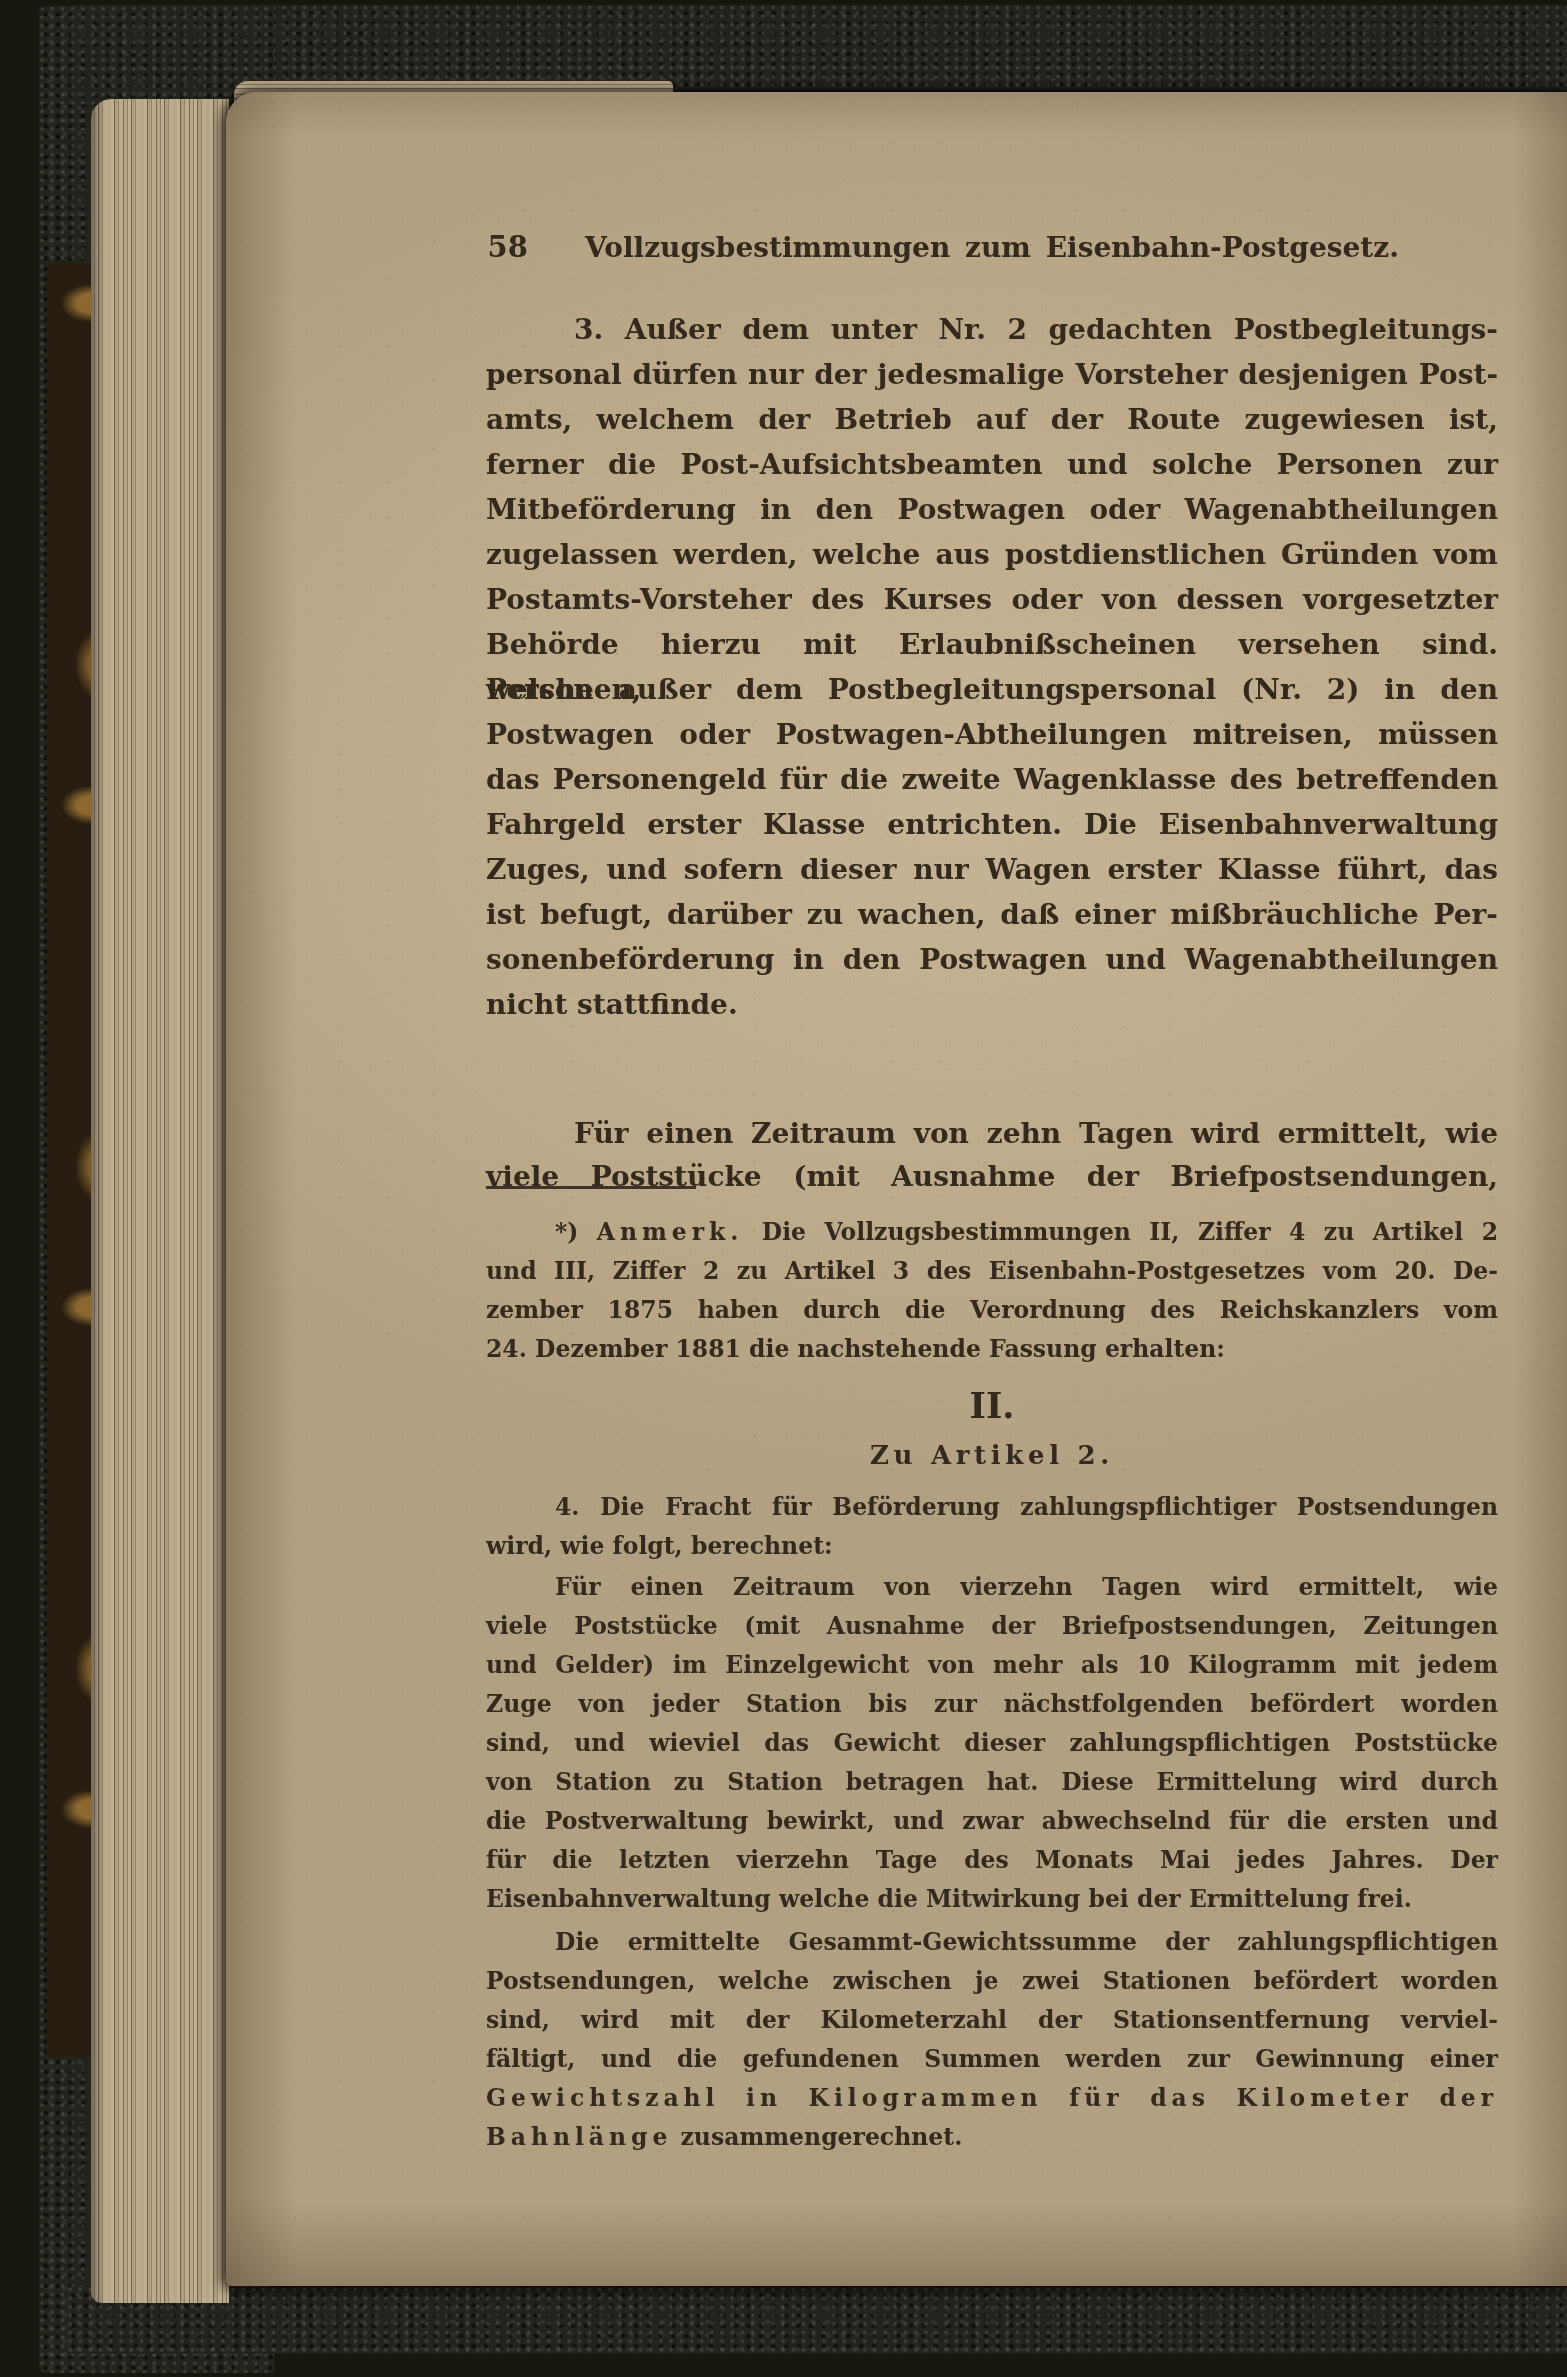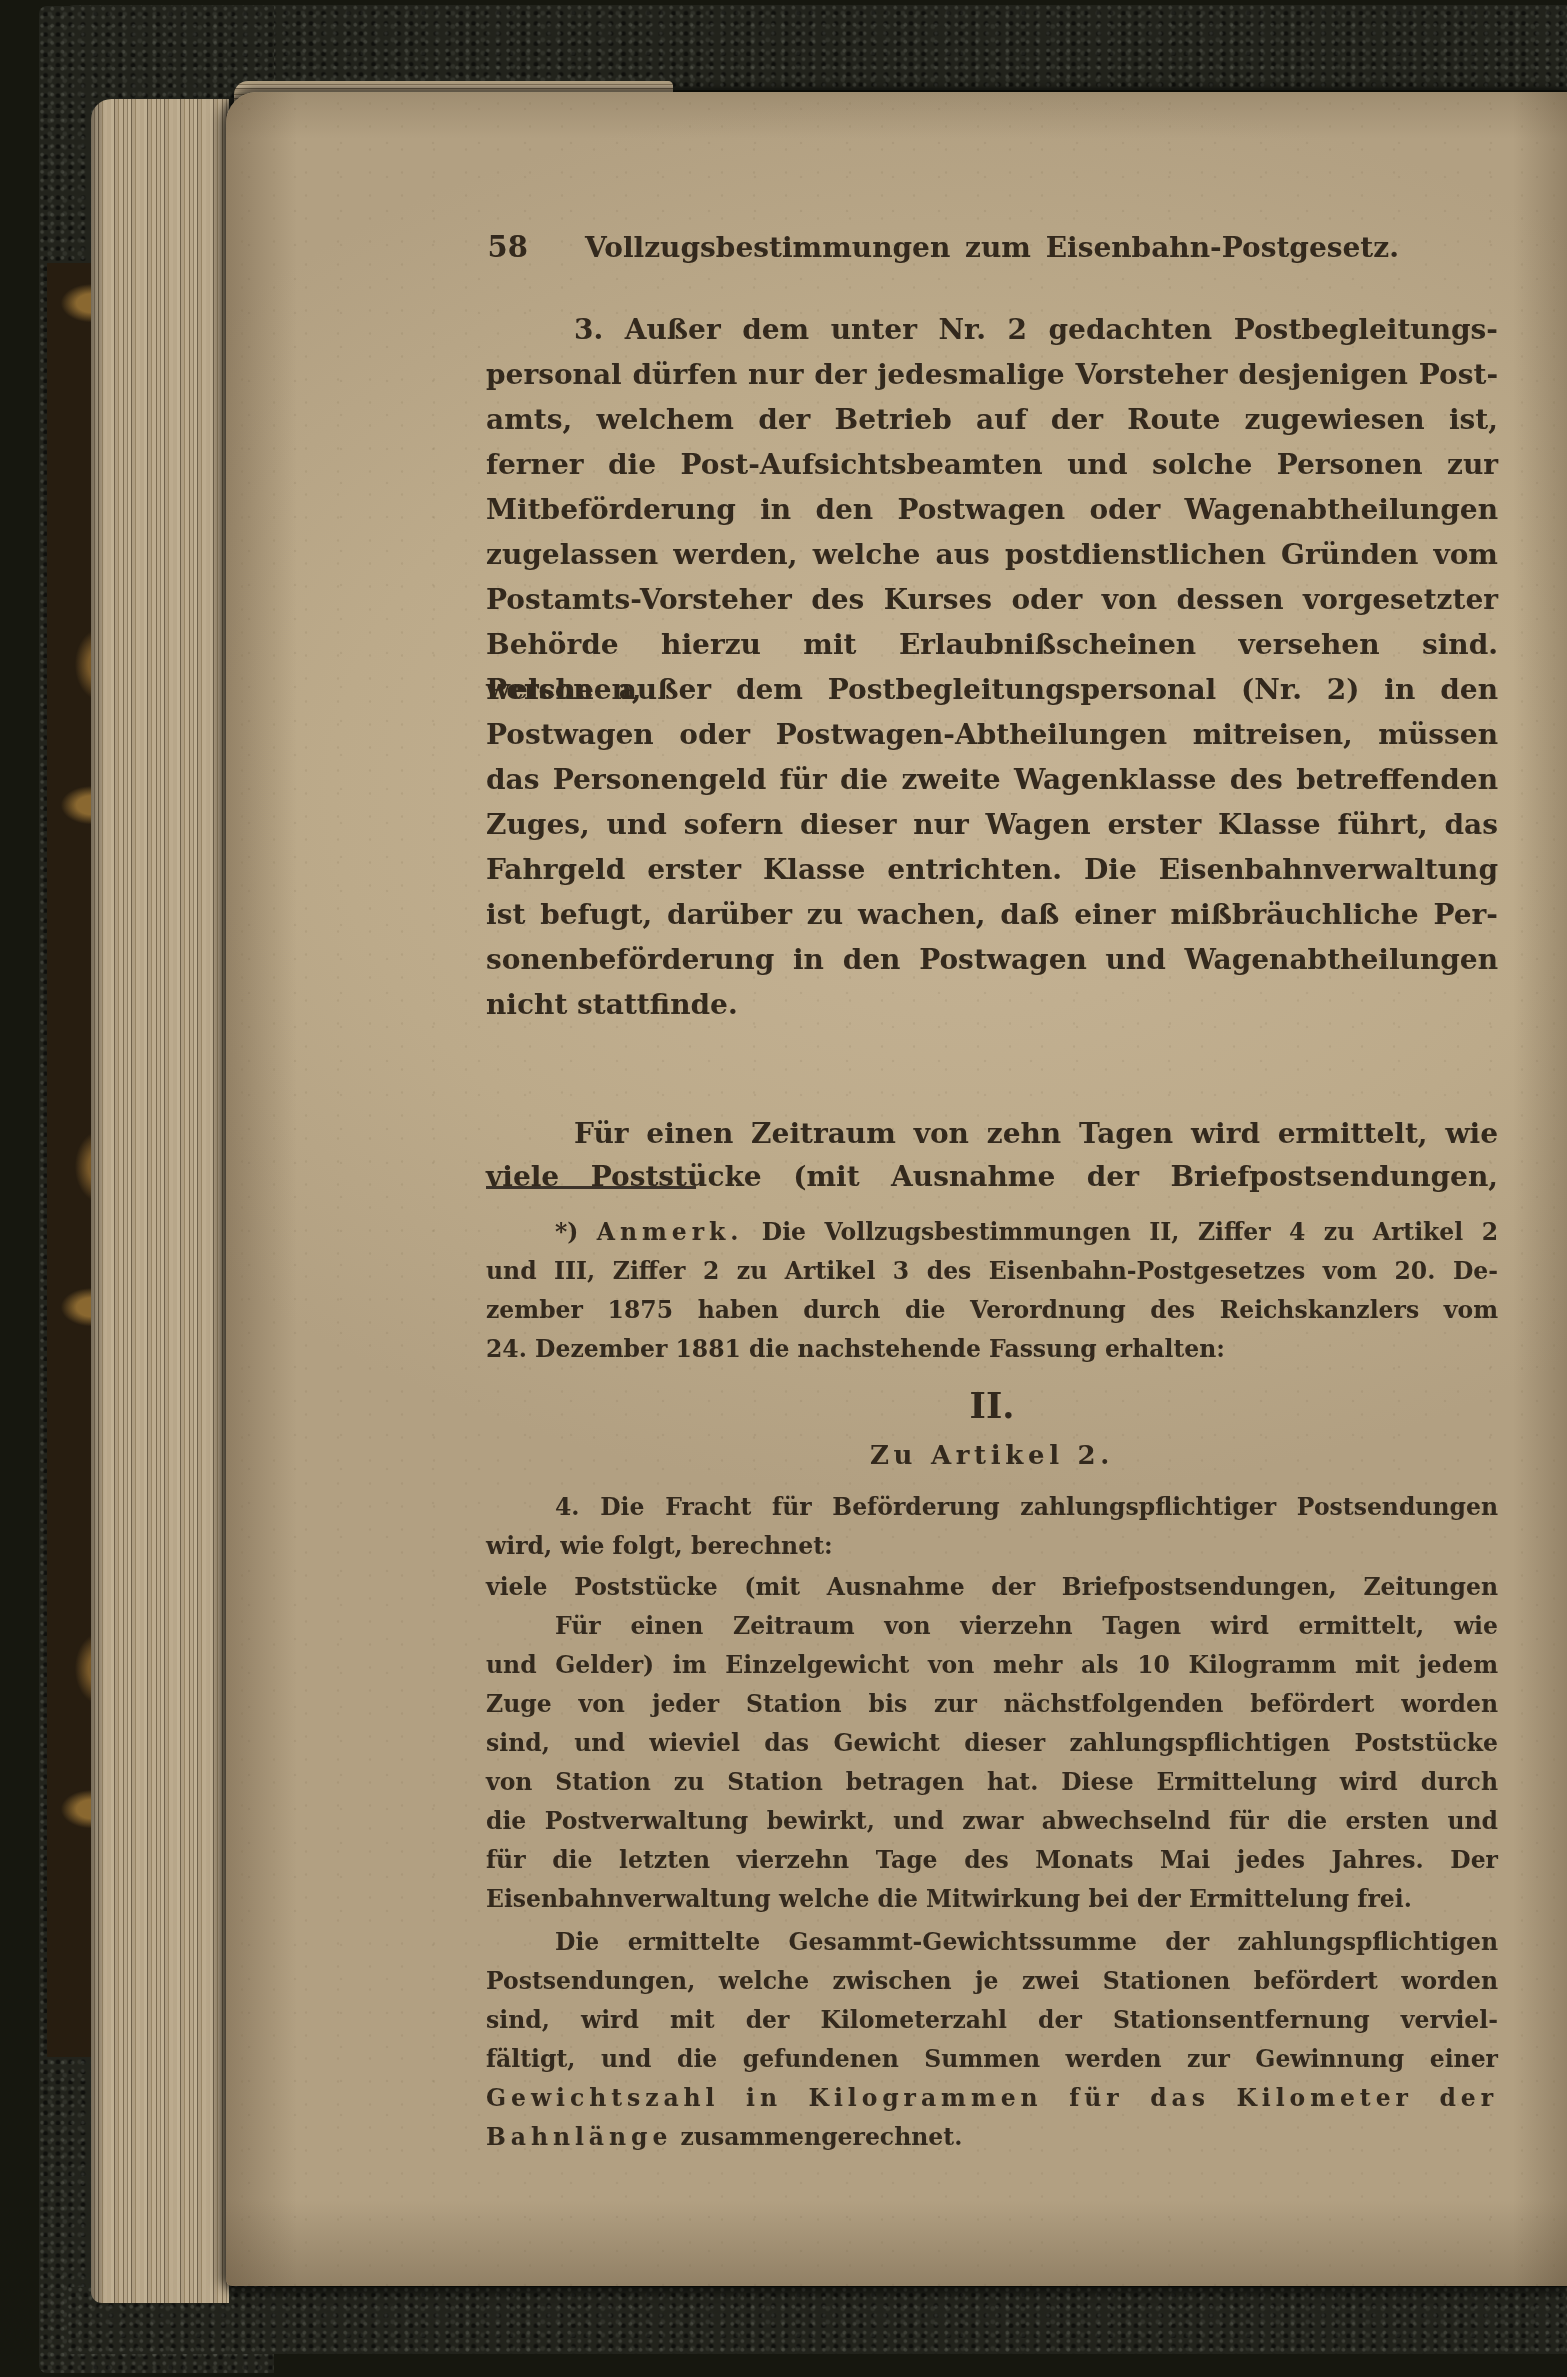--- a/index.html
+++ b/index.html
@@ -96,22 +96,22 @@
         <div class="tline">personal dürfen nur der jedesmalige Vorsteher desjenigen Post-</div>
         <div class="tline">amts, welchem der Betrieb auf der Route zugewiesen ist,</div>
         <div class="tline">ferner die Post-Aufsichtsbeamten und solche Personen zur</div>
         <div class="tline">Mitbeförderung in den Postwagen oder Wagenabtheilungen</div>
         <div class="tline">zugelassen werden, welche aus postdienstlichen Gründen vom</div>
         <div class="tline">Postamts-Vorsteher des Kurses oder von dessen vorgesetzter</div>
         <div class="tline">Behörde hierzu mit Erlaubnißscheinen versehen sind. Personen,</div>
         <div class="tline">welche außer dem Postbegleitungspersonal (Nr. 2) in den</div>
         <div class="tline">Postwagen oder Postwagen-Abtheilungen mitreisen, müssen</div>
         <div class="tline">das Personengeld für die zweite Wagenklasse des betreffenden</div>
+        <div class="tline">Fahrgeld erster Klasse entrichten. Die Eisenbahnverwaltung</div>
         <div class="tline">Zuges, und sofern dieser nur Wagen erster Klasse führt, das</div>
-        <div class="tline">Fahrgeld erster Klasse entrichten. Die Eisenbahnverwaltung</div>
         <div class="tline">ist befugt, darüber zu wachen, daß einer mißbräuchliche Per-</div>
         <div class="tline">sonenbeförderung in den Postwagen und Wagenabtheilungen</div>
         <div class="tline end">nicht stattfinde.</div>
       </div>
     <div class="txt bodytext b3" style="top:1020px">
         <div class="tline ind">Für einen Zeitraum von zehn Tagen wird ermittelt, wie</div>
         <div class="tline">viele Poststücke (mit Ausnahme der Briefpostsendungen,</div>
       </div>
 
     <div class="fnrule"></div>
@@ -124,22 +124,22 @@
       </div>
 
     <div class="txt h-center h-ii">II.</div>
     <div class="txt h-center h-art">Zu Artikel 2.</div>
 
     <div class="txt fntext" style="top:1396px">
         <div class="tline ind">4. Die Fracht für Beförderung zahlungspflichtiger Postsendungen</div>
         <div class="tline end">wird, wie folgt, berechnet:</div>
       </div>
     <div class="txt fntext" style="top:1476px">
+        <div class="tline ind">Für einen Zeitraum von vierzehn Tagen wird ermittelt, wie</div>
         <div class="tline">viele Poststücke (mit Ausnahme der Briefpostsendungen, Zeitungen</div>
-        <div class="tline ind">Für einen Zeitraum von vierzehn Tagen wird ermittelt, wie</div>
         <div class="tline">und Gelder) im Einzelgewicht von mehr als 10 Kilogramm mit jedem</div>
         <div class="tline">Zuge von jeder Station bis zur nächstfolgenden befördert worden</div>
         <div class="tline">sind, und wieviel das Gewicht dieser zahlungspflichtigen Poststücke</div>
         <div class="tline">von Station zu Station betragen hat. Diese Ermittelung wird durch</div>
         <div class="tline">die Postverwaltung bewirkt, und zwar abwechselnd für die ersten und</div>
         <div class="tline">für die letzten vierzehn Tage des Monats Mai jedes Jahres. Der</div>
         <div class="tline end">Eisenbahnverwaltung welche die Mitwirkung bei der Ermittelung frei.</div>
       </div>
     <div class="txt fntext" style="top:1831px">
         <div class="tline ind">Die ermittelte Gesammt-Gewichtssumme der zahlungspflichtigen</div>

